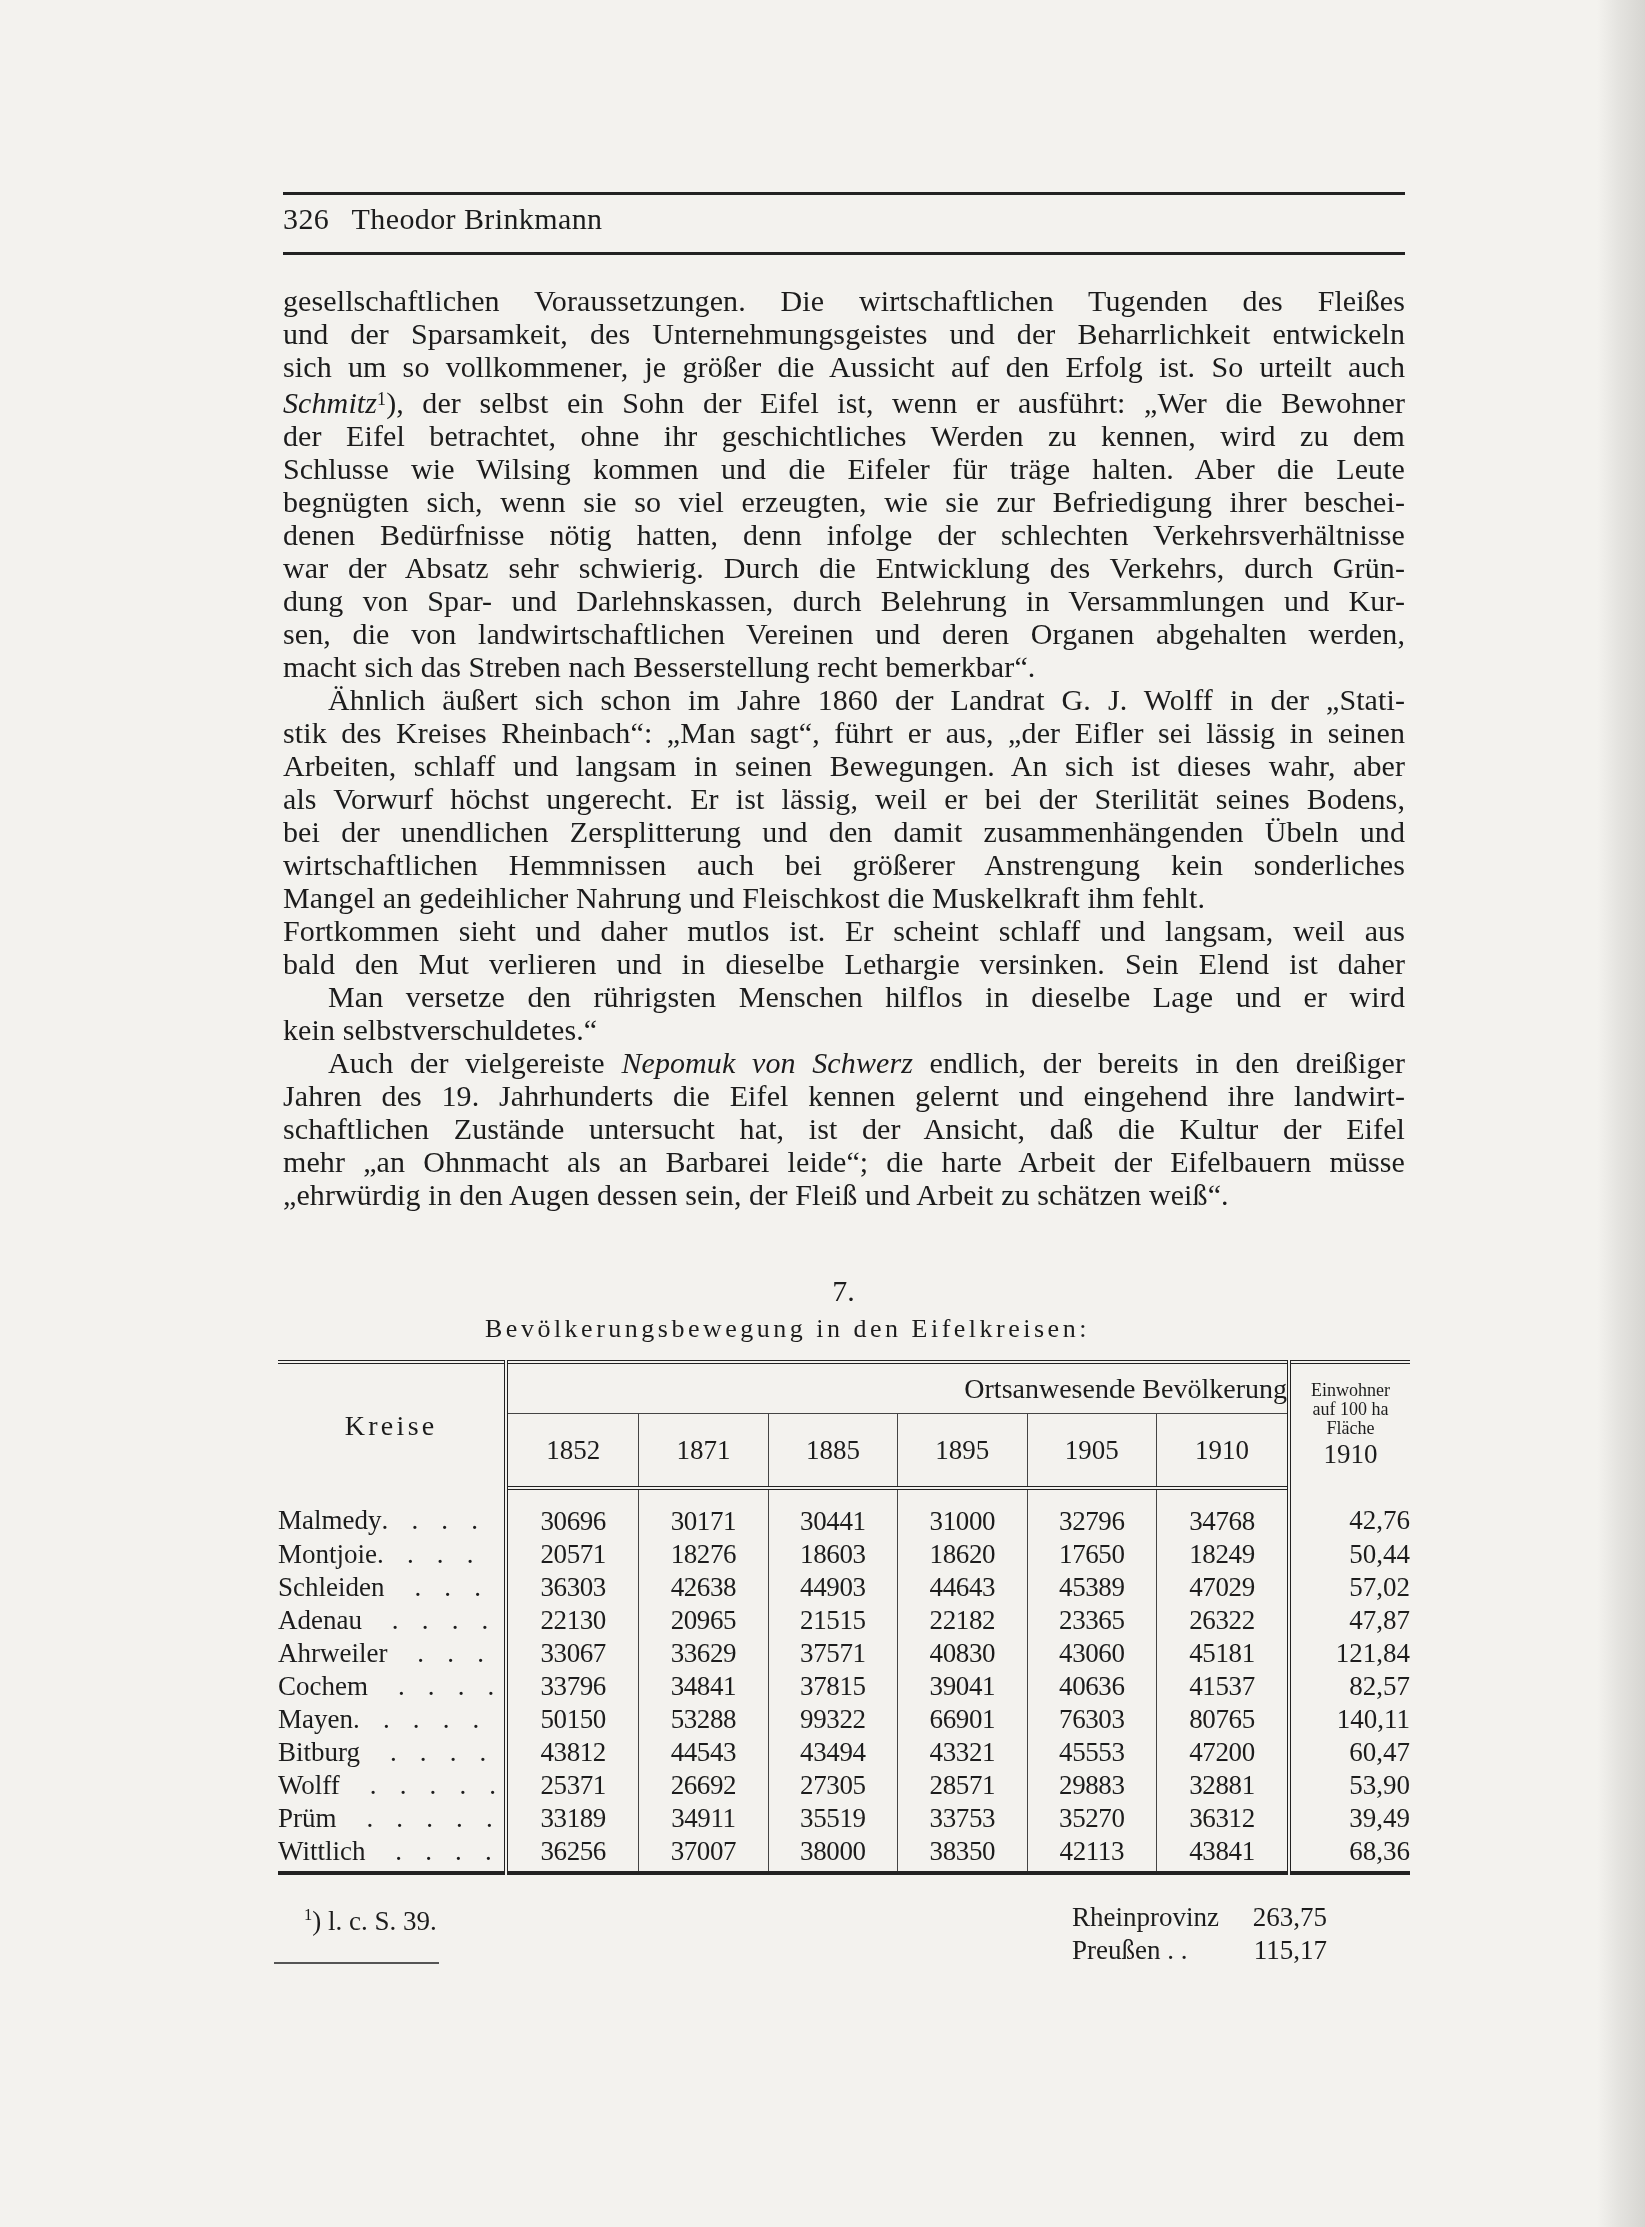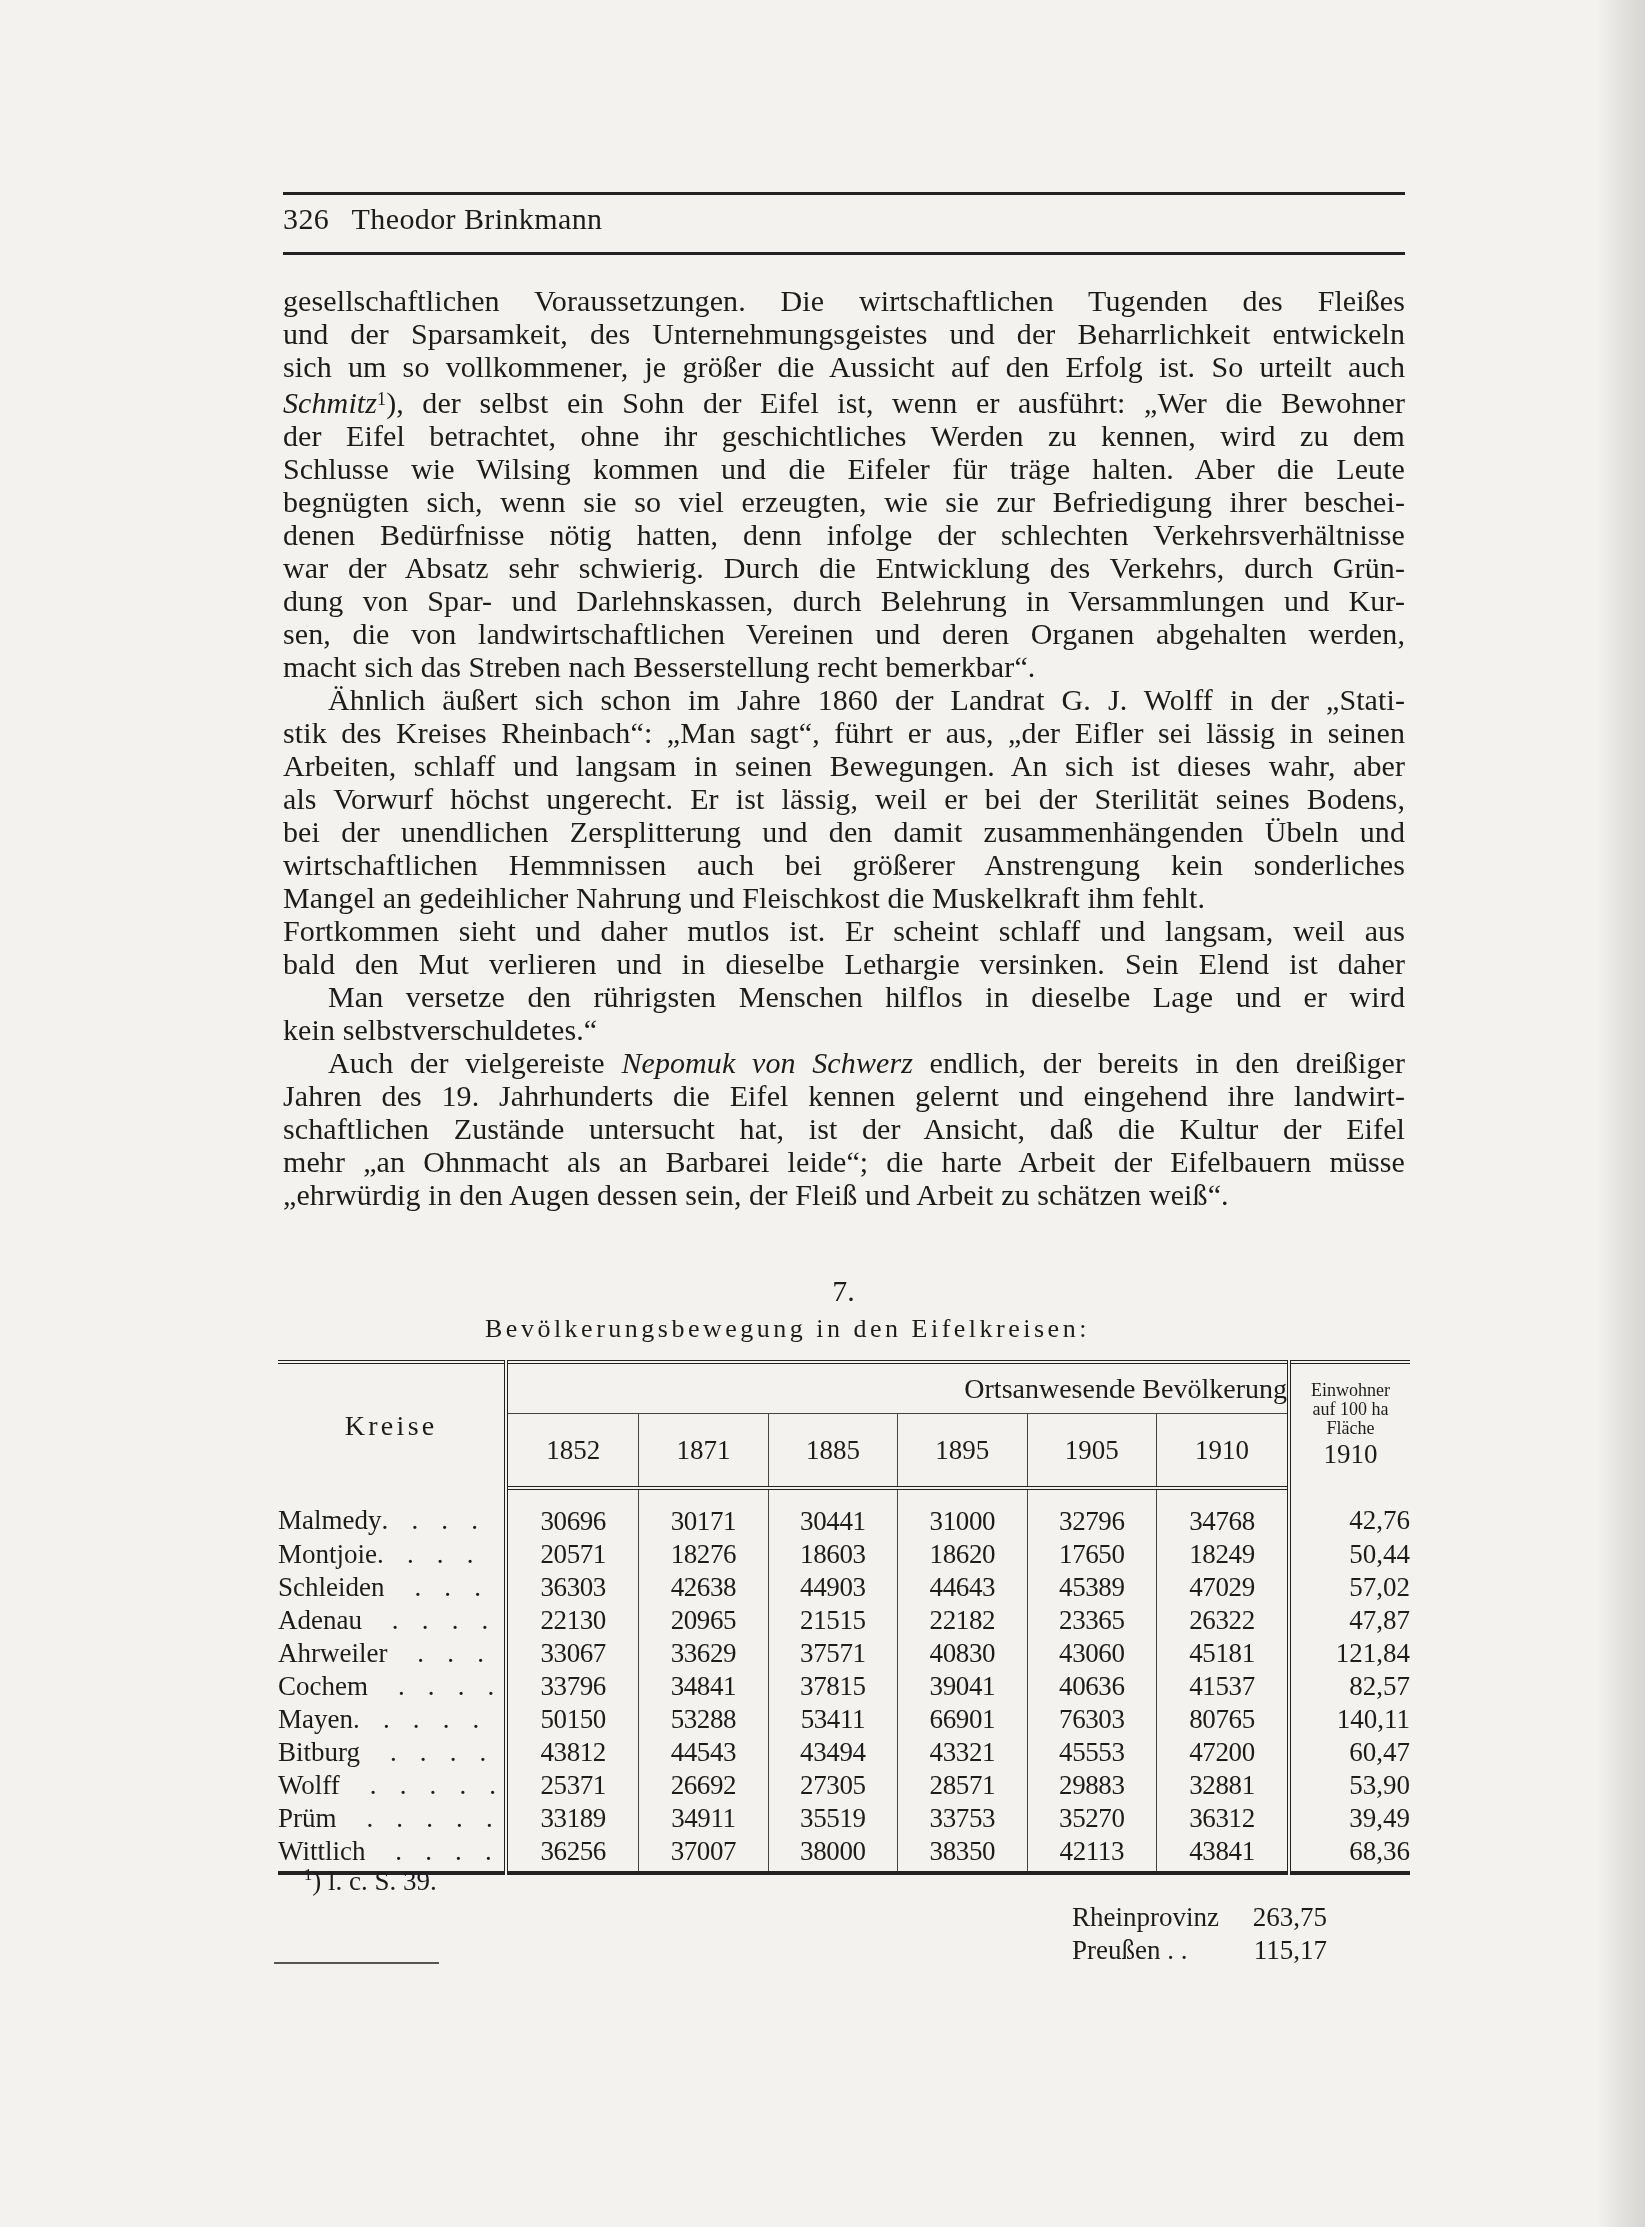--- a/index.html
+++ b/index.html
@@ -50,21 +50,21 @@
   td.kr .dots { letter-spacing:8.2px; }
   td.num { text-align:center; border-left:0.8px solid #444; letter-spacing:-0.4px; }
   td.num.first { border-left:none; }
   td.dens { text-align:right; padding-right:10px; border-left:4.1px double #222; }
   tbody tr:last-child td { border-bottom:4.1px solid #222; padding-bottom:3.3px; }
   .summary {
     position:absolute; left:1072px; top:1901px; font-size:27px; line-height:33px;
   }
   .summary .row { display:flex; justify-content:space-between; width:255px; }
   .fn-rule { position:absolute; left:274px; top:1962px; width:165px; height:1.6px; background:#555; }
-  .footnote { position:absolute; left:304px; top:1865px; font-size:27px;text-align:center; }
+  .footnote { position:absolute; left:304px; top:1905px; font-size:27px;text-align:center; }
   .footnote sup { font-size:16.5px; vertical-align:10px; }
 </style>
 </head>
 <body>
 
 <div class="page-edge"></div>
 
 <div class="rule-thick" style="top:192px"></div>
 <div class="running-head">
   <span class="pno">326</span>
@@ -193,21 +193,21 @@
         <td class="num">37815</td>
         <td class="num">39041</td>
         <td class="num">40636</td>
         <td class="num">41537</td>
         <td class="dens">82,57</td>
       </tr>
       <tr>
         <td class="kr"><span>Mayen</span><span class="dots" style="white-space: pre;">. . . . .</span></td>
         <td class="num first">50150</td>
         <td class="num">53288</td>
-        <td class="num">53411</td>
+        <td class="num">99322</td>
         <td class="num">66901</td>
         <td class="num">76303</td>
         <td class="num">80765</td>
         <td class="dens">140,11</td>
       </tr>
       <tr>
         <td class="kr"><span>Bitburg</span><span class="dots" style="white-space: pre;">  . . . .</span></td>
         <td class="num first">43812</td>
         <td class="num">44543</td>
         <td class="num">43494</td>

